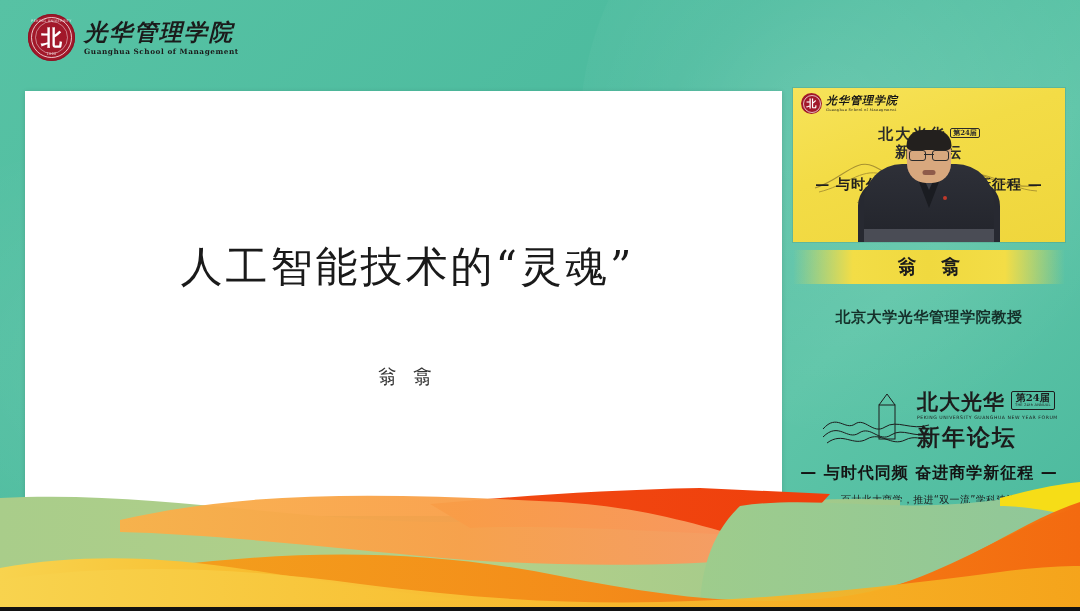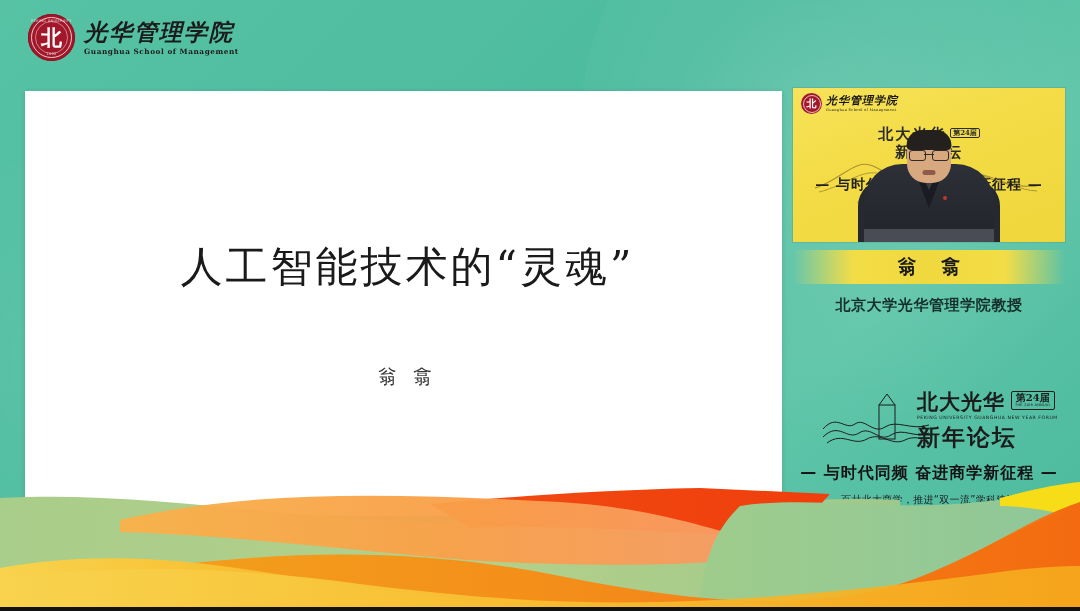--- a/index.html
+++ b/index.html
@@ -103,21 +103,21 @@
   .p-pin{position:absolute;left:50%;margin-left:14px;bottom:42px;width:4px;height:4px;border-radius:50%;
     background:#c0392b;}
   .p-desk{position:absolute;left:0;right:0;bottom:0;height:13px;background:#4a4c55;}
 
   
   .name-band{position:absolute;left:793px;top:250px;width:272px;height:34px;
     background:linear-gradient(90deg,rgba(243,221,70,0) 0%,#f3dd46 22%,#f0d93f 50%,#f3dd46 78%,rgba(243,221,70,0) 100%);
     display:flex;align-items:center;justify-content:center;}
   .name-band span{font-family:"DejaVu Serif",serif;font-size:19px;font-weight:700;color:#1b1b1b;
     letter-spacing:9px;text-indent:9px;}
-  .name-title{position:absolute;left:793px;top:296px;width:272px;text-align:center;
+  .name-title{position:absolute;left:793px;top:308px;width:272px;text-align:center;
     font-family:"DejaVu Sans",sans-serif;font-size:15px;font-weight:700;color:#15302a;letter-spacing:.6px;}
 
   
   .forum{position:absolute;left:793px;top:383px;width:272px;}
   .forum-top{position:relative;height:72px;}
   .forum-mtn{position:absolute;left:28px;top:8px;width:110px;height:60px;}
   .forum-words{position:absolute;left:124px;top:8px;}
   .fw-1{display:flex;align-items:flex-start;}
   .fw-cn{font-family:"DejaVu Serif",serif;font-size:21px;font-weight:700;color:#1c1c1c;letter-spacing:1px;line-height:1;}
   .fw-badge{margin-left:6px;border:1.3px solid #1c1c1c;border-radius:2px;padding:1px 3px;text-align:center;}

